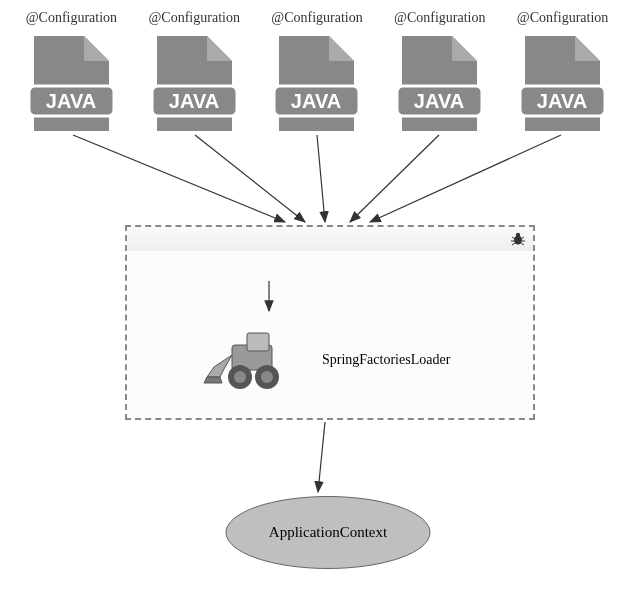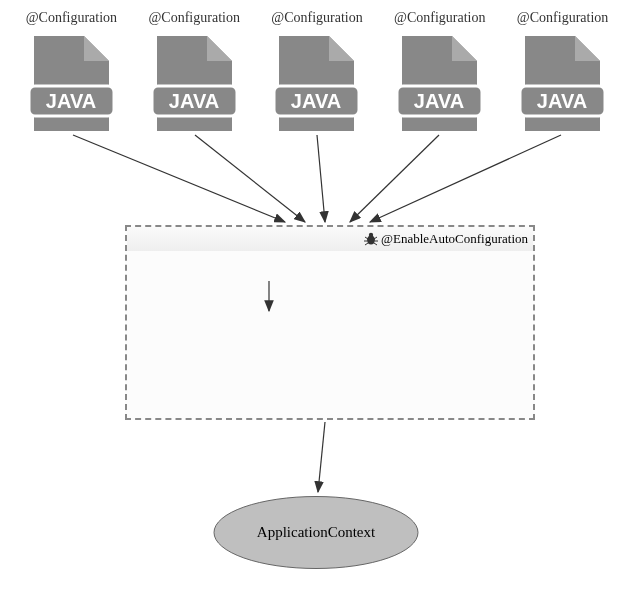--- a/index.html
+++ b/index.html
@@ -85,21 +85,21 @@
     .loader-icon {
       width: 95px;
       height: 70px;
     }
     .loader-text {
       font-size: 14px;
     }
     .app-context {
       position: absolute;
       top: 495px;
-      left: 212px;
+      left: 224px;
       width: 208px;
       height: 75px;
       display: flex;
       justify-content: center;
       align-items: center;
     }
     .app-context-text {
       font-size: 15px;
       position: relative;
       z-index: 2;
@@ -185,31 +185,44 @@
     <svg class="bug-icon" viewBox="0 0 16 14">
       <ellipse cx="8" cy="8" rx="4" ry="4.5" fill="#333"></ellipse>
       <circle cx="8" cy="3" r="2.2" fill="#333"></circle>
       <line x1="2" y1="5" x2="5" y2="7" stroke="#333" stroke-width="1"></line>
       <line x1="14" y1="5" x2="11" y2="7" stroke="#333" stroke-width="1"></line>
       <line x1="1" y1="9" x2="4" y2="9" stroke="#333" stroke-width="1"></line>
       <line x1="15" y1="9" x2="12" y2="9" stroke="#333" stroke-width="1"></line>
       <line x1="2" y1="13" x2="5" y2="11" stroke="#333" stroke-width="1"></line>
       <line x1="14" y1="13" x2="11" y2="11" stroke="#333" stroke-width="1"></line>
     </svg>
-    <span>@EnableAutoConfiguration</span>
   </div>
   <div class="middle-body">
     <svg class="inner-arrow" width="14" height="38">
       <defs>
         <marker id="ah2" markerWidth="10" markerHeight="8" refX="9" refY="4" orient="auto">
           <path d="M0,0 L10,4 L0,8 Z" fill="#333"></path>
         </marker>
       </defs>
       <line x1="7" y1="2" x2="7" y2="32" stroke="#333" stroke-width="1.2" marker-end="url(#ah2)"></line>
     </svg>
+    <div class="loader-row">
+      <svg class="loader-icon" viewBox="0 0 95 70">
+
+        <rect x="30" y="20" width="40" height="25" rx="3" fill="#999" stroke="#555"></rect>
+        <rect x="45" y="8" width="22" height="18" rx="2" fill="#bbb" stroke="#555"></rect>
+        <circle cx="38" cy="52" r="12" fill="#555"></circle>
+        <circle cx="38" cy="52" r="6" fill="#888"></circle>
+        <circle cx="65" cy="52" r="12" fill="#555"></circle>
+        <circle cx="65" cy="52" r="6" fill="#888"></circle>
+        <path d="M30 30 L12 42 L5 52 L18 52 L22 44 Z" fill="#aaa" stroke="#555"></path>
+        <path d="M5 52 L2 58 L20 58 L18 52 Z" fill="#777" stroke="#555"></path>
+      </svg>
+      <span class="loader-text">SpringFactoriesLoader</span>
+    </div>
   </div>
 </div>
 
 <div class="app-context">
   <svg width="208" height="75" style="position:absolute;top:0;left:0">
     <ellipse cx="104" cy="37.5" rx="102" ry="36" fill="#bfbfbf" stroke="#666" stroke-width="1"></ellipse>
   </svg>
   <span class="app-context-text">ApplicationContext</span>
 </div>
 

